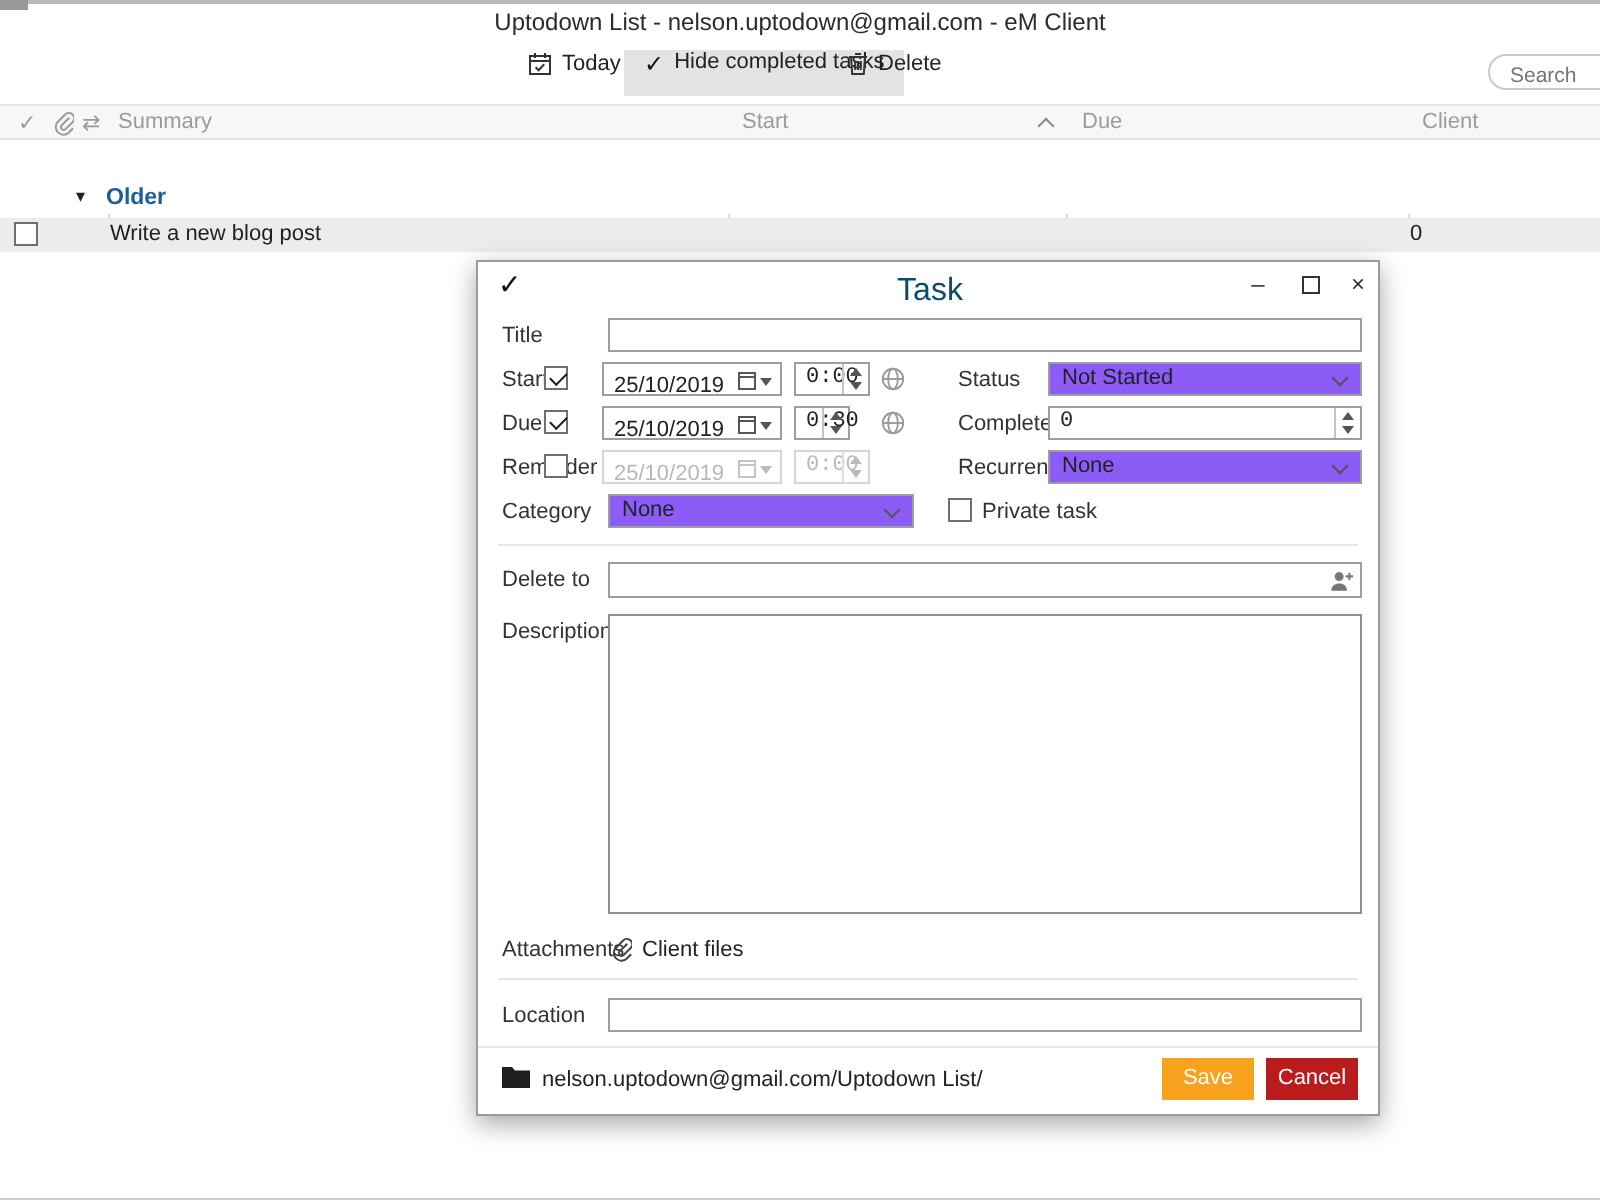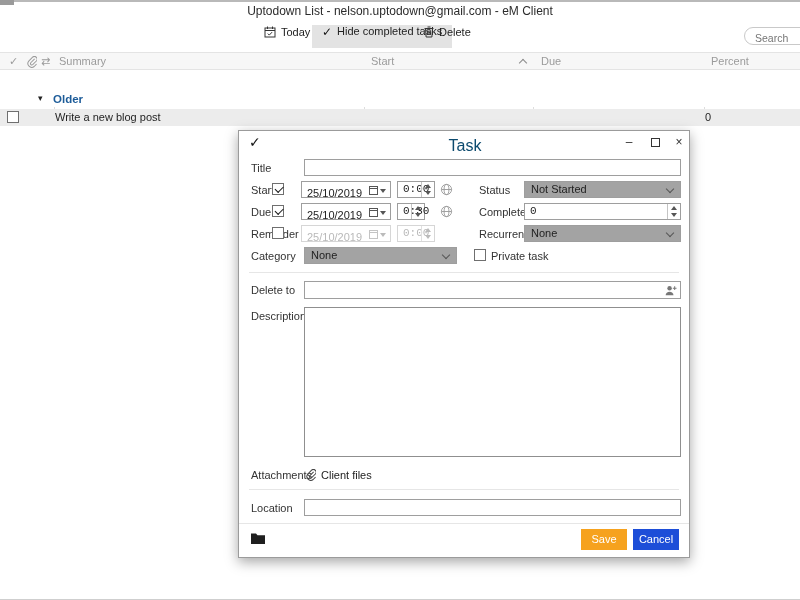--- a/index.html
+++ b/index.html
@@ -57,21 +57,21 @@
   #dlg-check { left:10px; top:3px; font-size:14px; font-weight:bold; color:#111; }
   #dlg-title { left:0; top:6px; width:452px; text-align:center; font-size:16px; color:#0c4a6e; }
   .wctl { top:4px; width:16px; height:16px; text-align:center; font-size:12px; color:#333;
           line-height:15px; }
   #dlg-min { left:382px; } #dlg-max { left:408px; } #dlg-close { left:432px; }
   #dlg-max span { display:inline-block; width:9px; height:9px; border:1px solid #333; margin-top:3px; }
 
   .flabel { font-size:11px; color:#333; white-space:nowrap; }
   .tinput { border:1px solid #9e9e9e; font-size:11px; color:#222; padding:0 5px;
             outline:none; background:#fff; }
-  .dropdown { border:1px solid #9e9e9e; background:#a3a3a3; font-size:11px; color:#222;
+  .dropdown { border:1px solid #9e9e9e; background:#8b5cf6; font-size:11px; color:#222;
               padding:1px 18px 0 6px; position:absolute; height:17px; }
   .dropdown .chev { position:absolute; right:7px; top:4px; width:6px; height:6px;
       border-right:1.4px solid #555; border-bottom:1.4px solid #555; transform:rotate(45deg); }
   .datebox { position:absolute; height:17px; border:1px solid #9e9e9e; background:#fff;
              font-size:11px; color:#222; padding:5px 26px 0 5px; }
   .datebox .calico { position:absolute; right:12px; top:3px; }
   .datebox .dtri { position:absolute; right:4px; top:7px; width:0; height:0;
       border-left:3px solid transparent; border-right:3px solid transparent; border-top:4px solid #555; }
   .timebox { position:absolute; height:17px; border:1px solid #9e9e9e; background:#fff;
              font-size:11px; color:#222; padding:1px 15px 0 5px;font-family:Liberation Mono, monospace; }
@@ -88,21 +88,21 @@
   .sep { left:10px; width:430px; height:1px; background:#e6e6e6; }
 
   #dlg-textarea { left:65px; top:176px; width:377px; height:150px; border:1px solid #8f8f8f;
                   resize:none; outline:none; font-size:11px; font-family:inherit; }
   #browse-link { left:82px; top:338px; font-size:11px; color:#222; }
   #dlg-footer-line { left:0; top:392px; width:450px; height:1px; background:#e6e6e6; }
   #path-text { left:32px; top:403px; font-size:11px; color:#222; }
   .fbtn { top:398px; width:46px; height:21px; font-size:11px; color:#fff; text-align:center;
           line-height:21px; cursor:default; }
   #btn-save { left:342px; background:#f6a21e; }
-  #btn-cancel { left:394px; background:#1d4ed8;text-align:center; }
+  #btn-cancel { left:394px; background:#b91c1c;text-align:center; }
 </style>
 </head>
 <body>
 
 <div id="stage">
 
   <div class="abs" id="top-edge"></div>
   <div class="abs" id="corner-notch"></div>
   <div class="abs" id="win-title">Uptodown List - nelson.uptodown@gmail.com - eM Client</div>
 
@@ -139,21 +139,21 @@
     </svg>
     <span class="abs" style="left:41px; top:2px; color:#9b9b9b; font-size:11px;">⇄</span>
     <div class="abs hsep" style="left:54px;"></div>
     <span class="abs hlabel" style="left:59px; top:2px;">Summary</span>
     <div class="abs hsep" style="left:364px;"></div>
     <span class="abs hlabel" style="left:371px; top:2px;">Start</span>
     <div class="chev-up abs" style="top:7px;"></div>
     <div class="abs hsep" style="left:533px;"></div>
     <span class="abs hlabel" style="left:541px; top:2px;">Due</span>
     <div class="abs hsep" style="left:704px;"></div>
-    <span class="abs hlabel" style="left:711px; top:2px;">Percent</span>
+    <span class="abs hlabel" style="left:711px; top:2px;">Client</span>
   </div>
 
 
   <div class="abs" id="group-row">
     <span id="group-tri">▾</span>
     <span id="group-label">Older</span>
   </div>
 
   <div class="abs" id="task-row">
     <span class="cb" id="task-cb"></span>
@@ -284,17 +284,18 @@
 
     <div class="abs sep" style="top:358px;"></div>
 
     <span class="abs flabel" style="left:12px; top:371px;">Location</span>
     <input class="abs tinput" style="left: 65px; top: 368px; width: 377px; height: 17px;" value="">
 
     <div class="abs" id="dlg-footer-line"></div>
     <svg class="abs" style="left:12px; top:402px;" width="14" height="11" viewBox="0 0 14 11">
       <path d="M0 0.5h5l1.5 1.7H14V11H0z" fill="#1f1f1f"></path>
     </svg>
+    <span class="abs" id="path-text">nelson.uptodown@gmail.com/Uptodown List/</span>
     <div class="abs fbtn" id="btn-save">Save</div>
     <div class="abs fbtn" id="btn-cancel">Cancel</div>
   </div>
 
 </div>
 
 </body></html>

